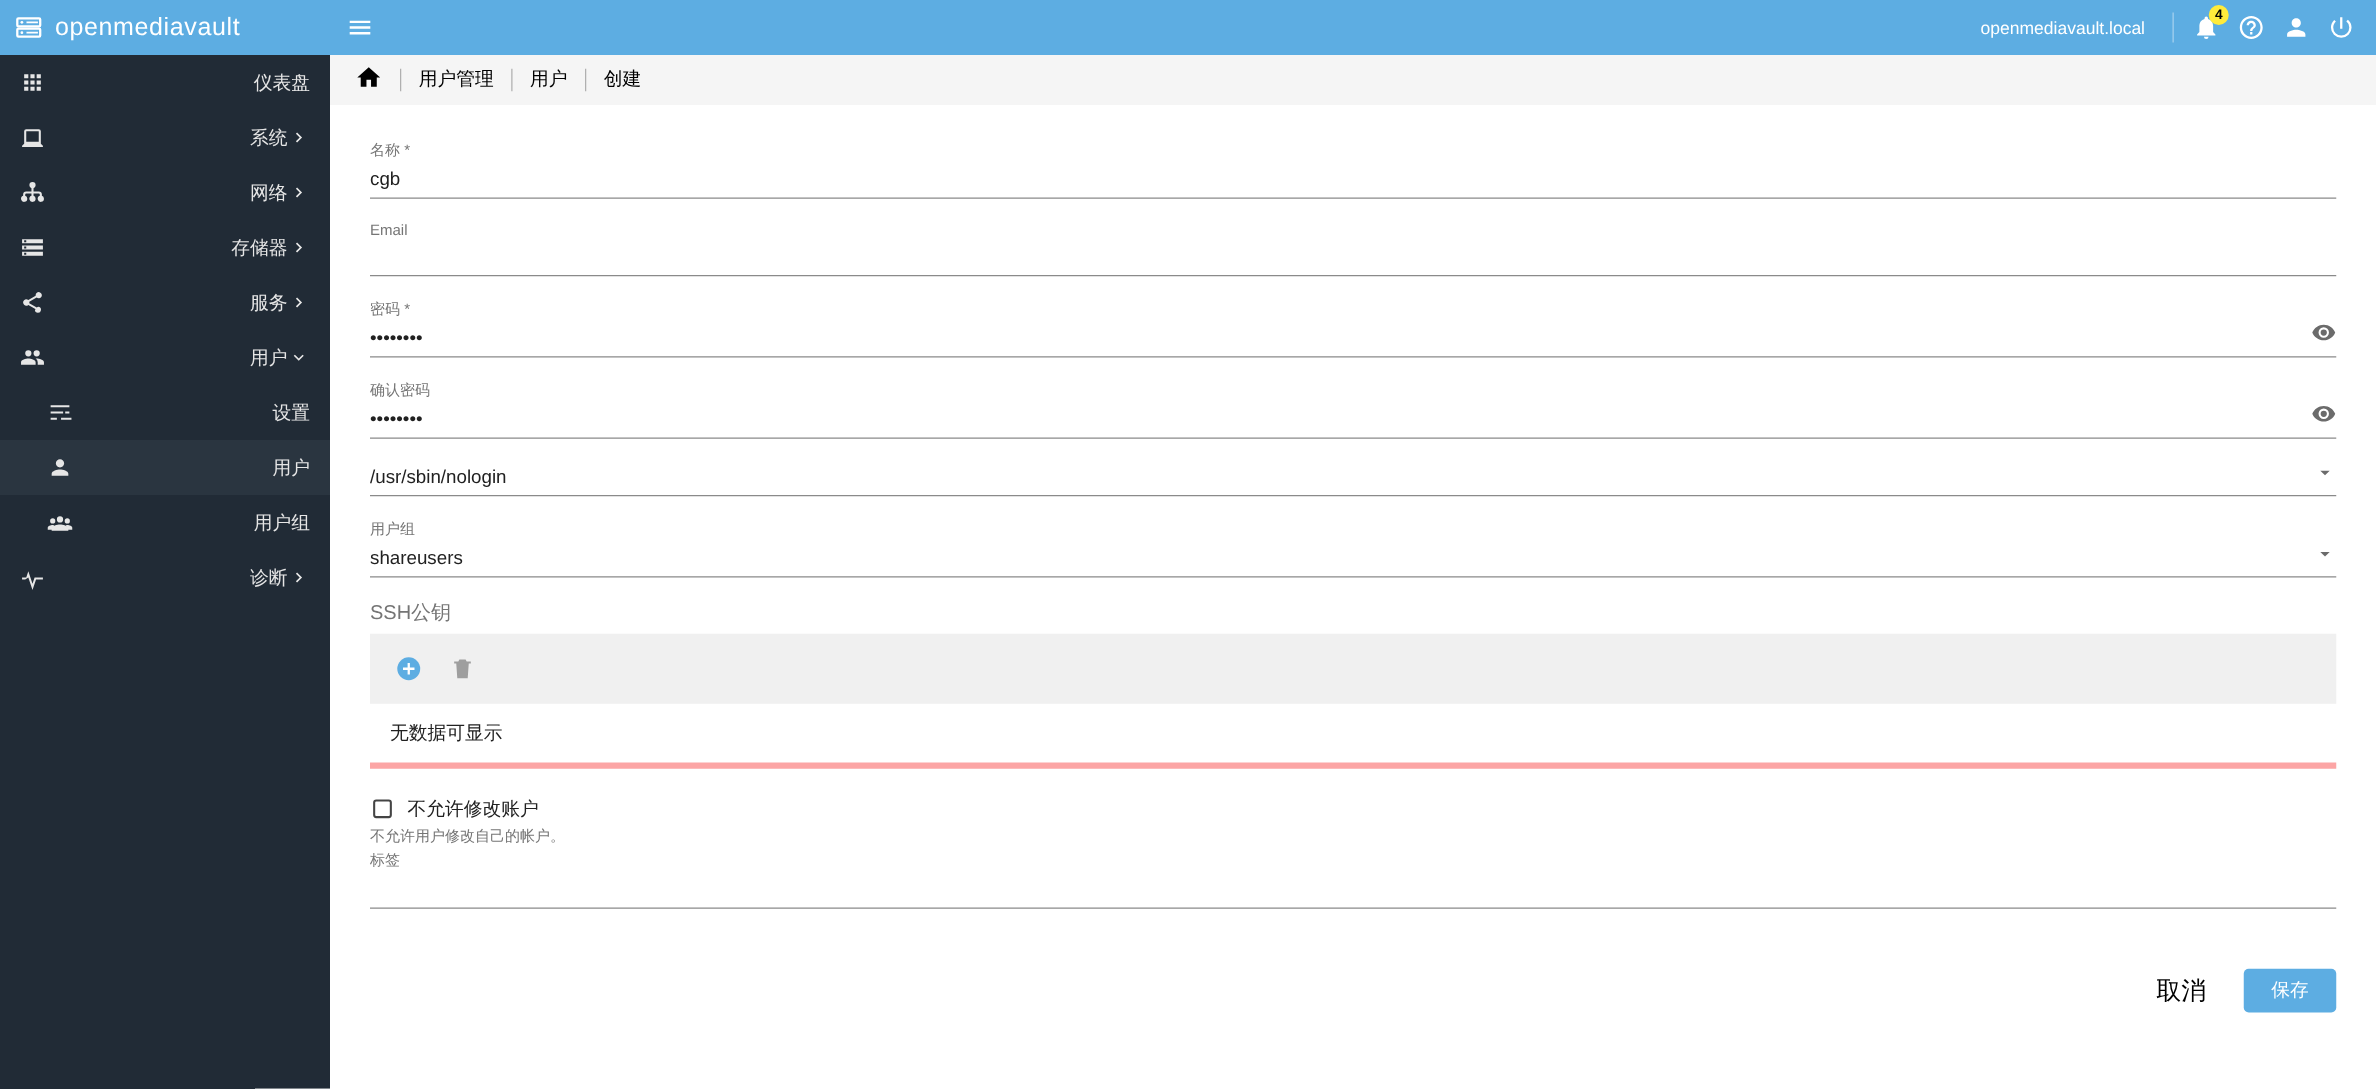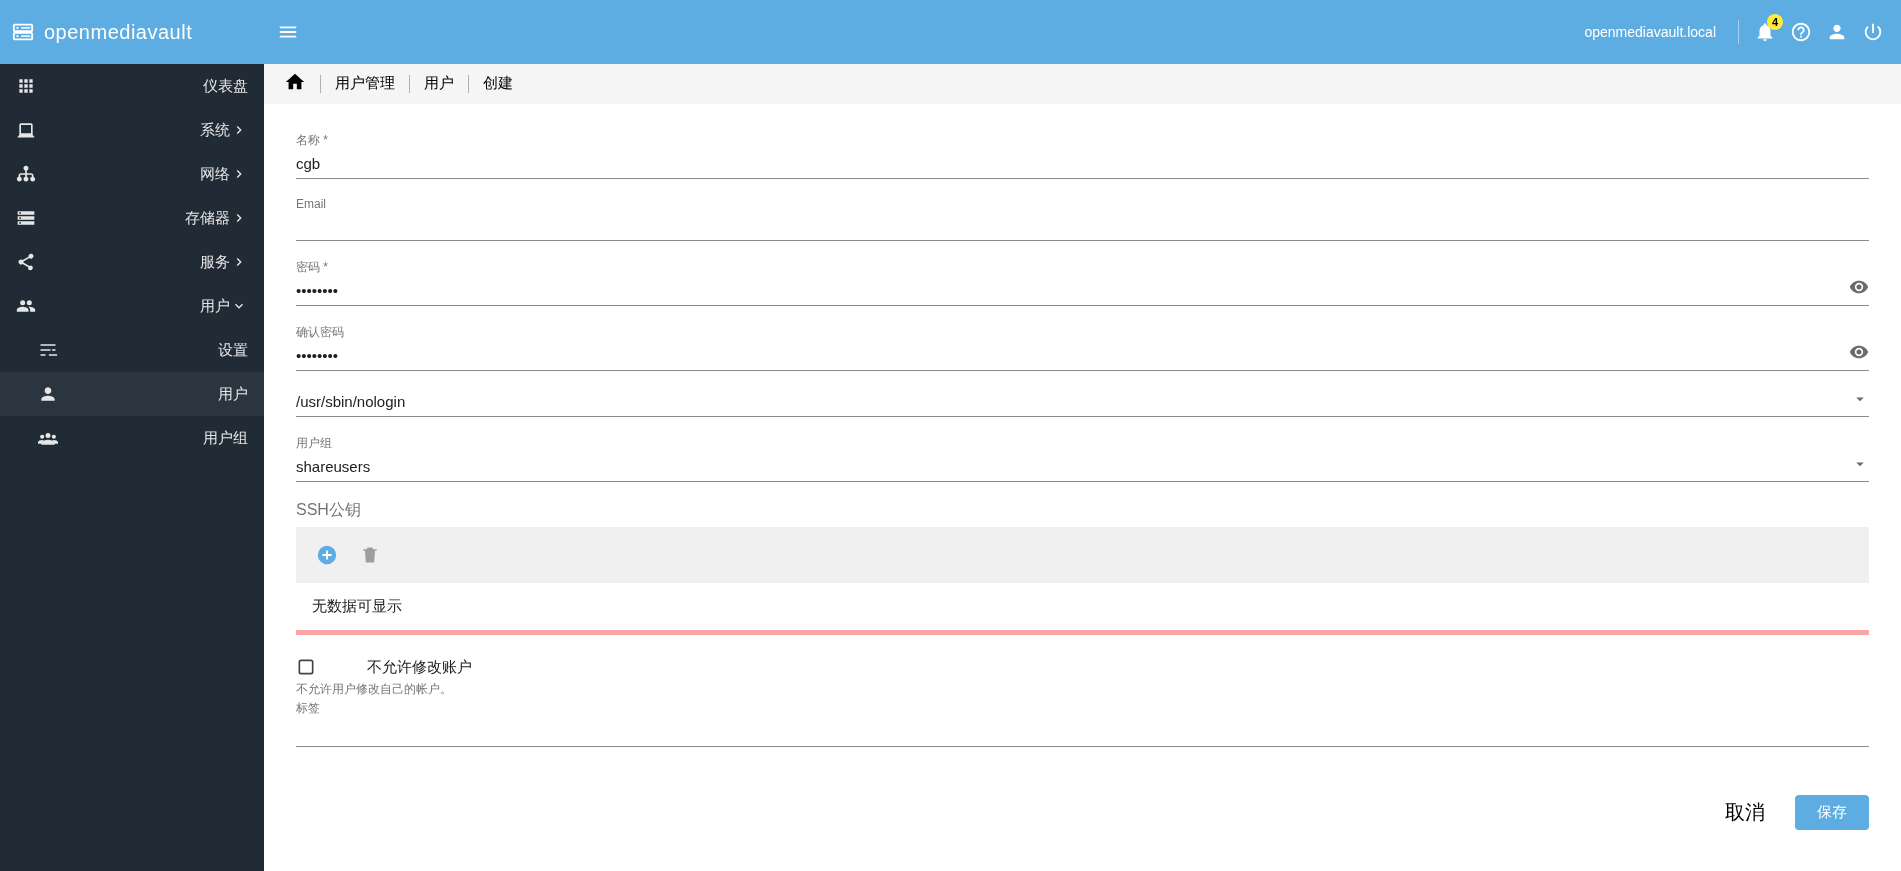--- a/index.html
+++ b/index.html
@@ -11,21 +11,21 @@
     --text-dark:#212121;
     --text-muted:#757575;
     --border:#d0d0d0;
     --bg:#ffffff;
   }
   *{box-sizing:border-box;}
   html,body{margin:0;padding:0;height:100%;font-family:"Helvetica Neue",Arial,"Microsoft YaHei",sans-serif;font-size:15px;color:var(--text-dark);background:var(--bg);}
   body{display:flex;flex-direction:column;}
 
   
-  .topbar{display:flex;height:64px;background:var(--omv-blue);color:#fff;align-items:center;}
+  .topbar{display:flex;height:44px;background:var(--omv-blue);color:#fff;align-items:center;}
   .brand{width:264px;height:48px;display:flex;align-items:center;padding-left:12px;background:var(--omv-blue);}
   .brand svg{height:22px;}
   .brand-text{font-size:20px;letter-spacing:.5px;margin-left:10px;font-weight:400;}
   .hamburger{width:48px;display:flex;align-items:center;justify-content:center;cursor:pointer;}
   .top-spacer{flex:1;}
   .top-right{display:flex;align-items:center;gap:4px;padding-right:12px;}
   .hostname{padding:0 12px;font-size:14px;}
   .top-divider{width:1px;height:24px;background:rgba(255,255,255,.45);margin:0 6px;}
   .top-icon{width:32px;height:32px;display:flex;align-items:center;justify-content:center;cursor:pointer;position:relative;}
   .top-icon svg{width:22px;height:22px;fill:#fff;}
@@ -66,21 +66,21 @@
 
   .section-label{font-size:16px;color:var(--text-muted);margin-bottom:6px;}
   .ssh-box{border-bottom:5px solid #fca5a5;}
   .ssh-toolbar{background:#f0f0f0;height:56px;display:flex;align-items:center;padding:0 20px;gap:22px;}
   .ssh-add{width:22px;height:22px;cursor:pointer;}
   .ssh-add svg{width:22px;height:22px;}
   .ssh-delete{width:20px;height:20px;cursor:pointer;}
   .ssh-delete svg{width:20px;height:20px;fill:#9e9e9e;}
   .ssh-empty{padding:14px 16px;font-size:15px;}
 
-  .checkbox-row{display:flex;align-items:center;margin-top:22px;cursor:pointer;gap:41px;}
+  .checkbox-row{display:flex;align-items:center;margin-top:22px;cursor:pointer;}
   .checkbox-row svg{width:20px;height:20px;fill:none;stroke:#444;stroke-width:2;}
   .checkbox-label{margin-left:10px;font-size:15px;}
   .checkbox-help{font-size:12px;color:var(--text-muted);margin-top:4px;}
 
   .actions{display:flex;justify-content:flex-end;gap:18px;margin-top:44px;align-items:center;}
   .btn-flat{cursor:pointer;font-size:20px;color:#000;padding:8px 12px;}
   .btn-primary{cursor:pointer;font-size:15px;color:#fff;background:var(--omv-blue);border:none;border-radius:4px;padding:8px 22px;}
 </style>
 </head>
 <body>
@@ -231,20 +231,33 @@
       <div class="nav-item">
         <span class="nav-icon">
             <svg viewBox="0 0 24 24">
               <path d="M12 12a3 3 0 1 0-3-3 3 3 0 0 0 3 3zm-7 1a2.5 2.5 0 1 0-2.5-2.5A2.5 2.5 0 0 0 5 13zm14 0a2.5 2.5 0 1 0-2.5-2.5A2.5 2.5 0 0 0 19 13zM5 14.5c-1.86 0-5 .93-5 2.79V19h5v-1.71A4.55 4.55 0 0 1 6.55 14.7 8.54 8.54 0 0 0 5 14.5zm14 0a8.54 8.54 0 0 0-1.55.2A4.55 4.55 0 0 1 19 17.29V19h5v-1.71c0-1.86-3.14-2.79-5-2.79zM12 14c-2.67 0-8 1.34-8 4v2h16v-2c0-2.66-5.33-4-8-4z"></path>
             </svg>
           </span>
         <span class="nav-label">用户组</span>
       </div>
     </div>
 
+    <div class="nav-item">
+      <span class="nav-icon">
+          <svg viewBox="0 0 24 24">
+            <path d="M2 12h4l2-6 4 12 2-6h8v2h-6.6l-3.4 10-4-12L5 14H2z"></path>
+          </svg>
+        </span>
+      <span class="nav-label">诊断</span>
+      <span class="chev">
+          <svg viewBox="0 0 24 24">
+            <path d="M8.59 16.59 13.17 12 8.59 7.41 10 6l6 6-6 6z"></path>
+          </svg>
+        </span>
+    </div>
   </nav>
 
   <main class="content">
     <div class="breadcrumb">
       <span class="home"><svg viewBox="0 0 24 24">
             <path d="M10 20v-6h4v6h5v-8h3L12 3 2 12h3v8z"></path>
           </svg></span>
       <span class="bc-sep"></span>
       <span class="bc-item">用户管理</span>
       <span class="bc-sep"></span>

